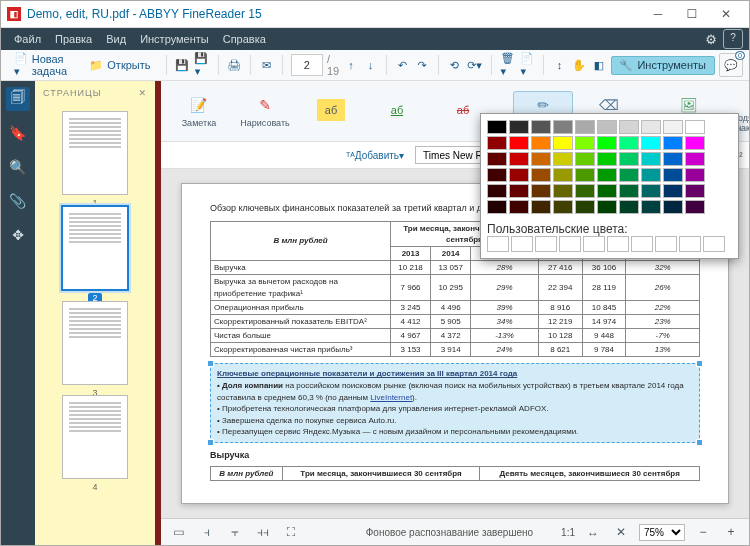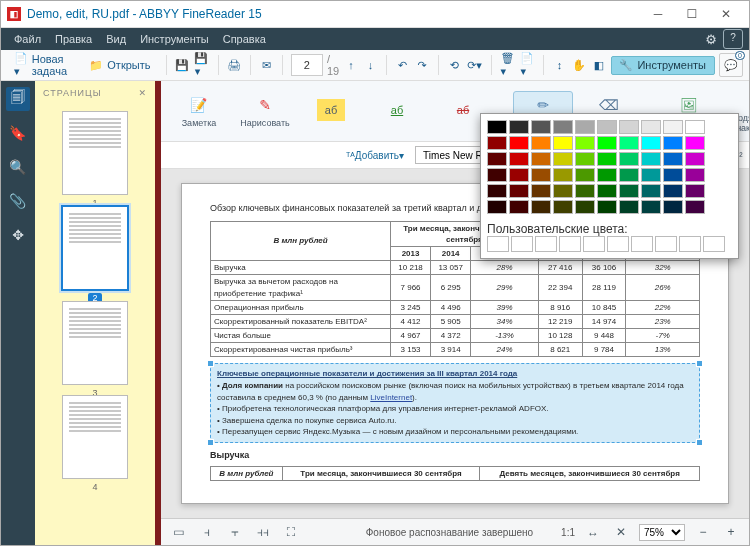--- a/index.html
+++ b/index.html
@@ -290,21 +290,21 @@
                   <td>10 218</td>
                   <td>13 057</td>
                   <td><i>28%</i></td>
                   <td>27 416</td>
                   <td>36 106</td>
                   <td><i>32%</i></td>
                 </tr>
                 <tr>
                   <td class="l">Выручка за вычетом расходов на приобретение трафика¹</td>
                   <td>7 966</td>
-                  <td>6 295</td>
+                  <td>10 295</td>
                   <td><i>29%</i></td>
                   <td>22 394</td>
                   <td>28 119</td>
                   <td><i>26%</i></td>
                 </tr>
                 <tr>
                   <td class="l">Операционная прибыль</td>
                   <td>3 245</td>
                   <td>4 496</td>
                   <td><i>39%</i></td>

